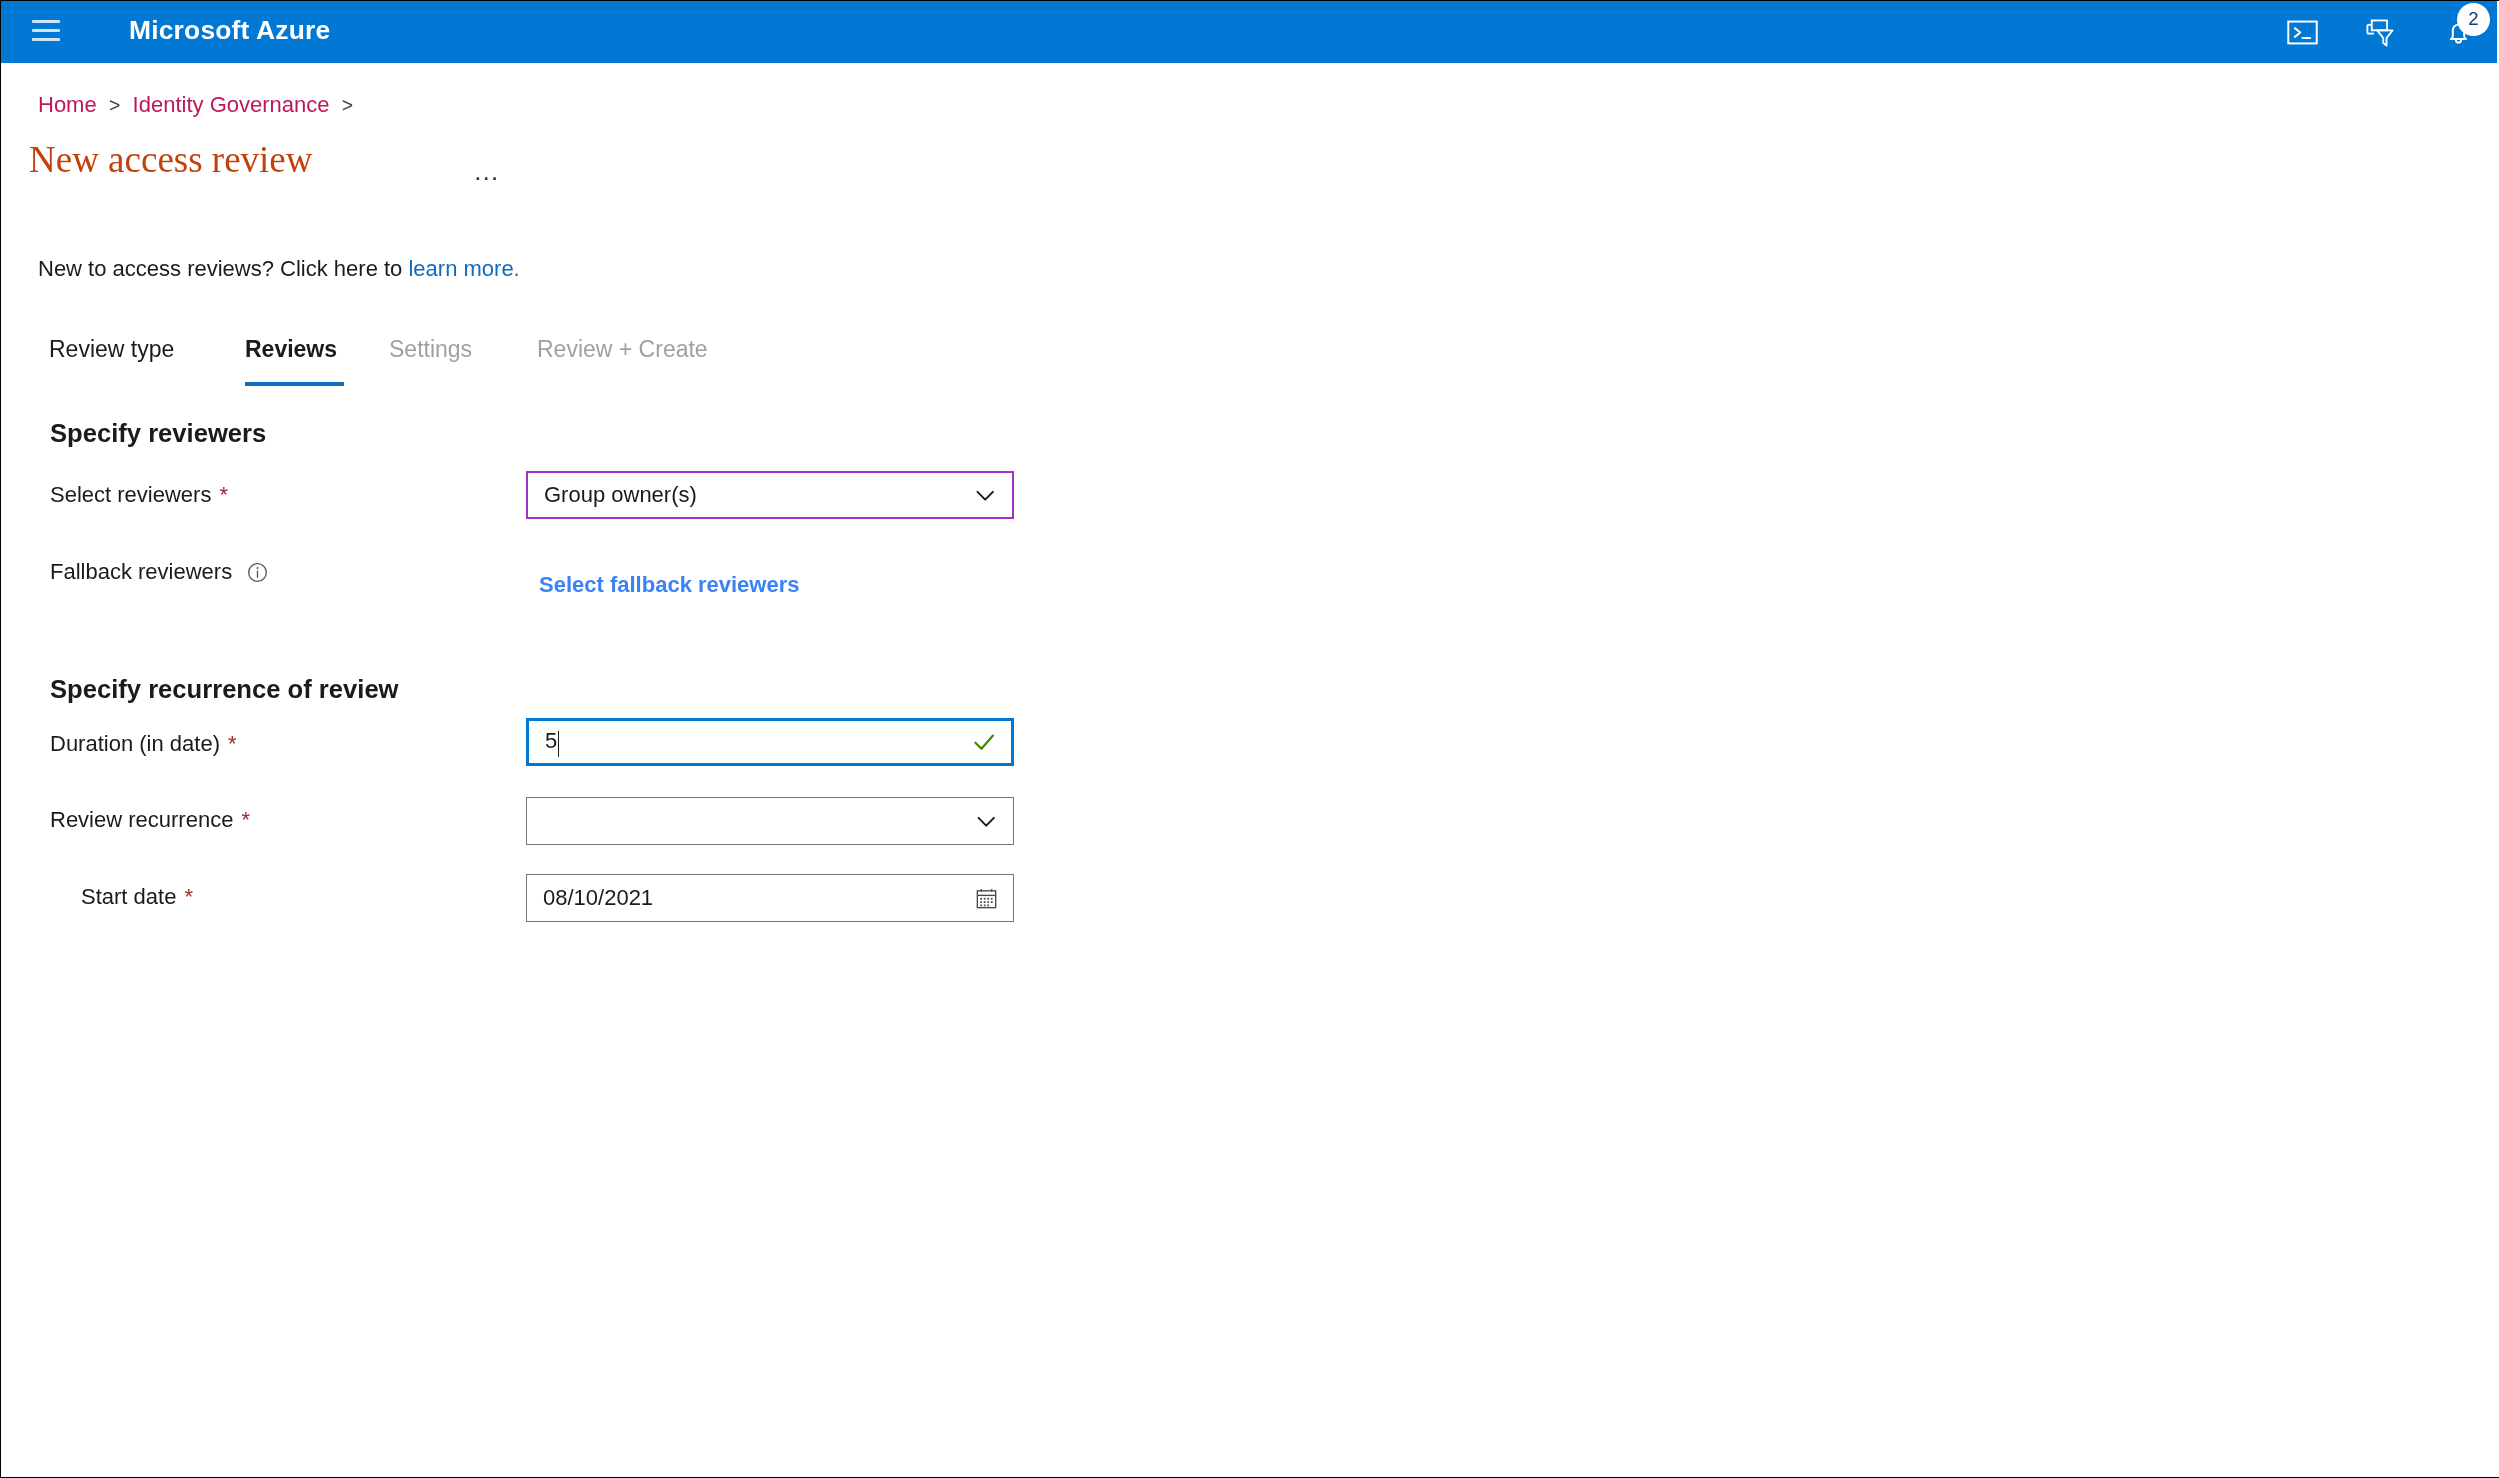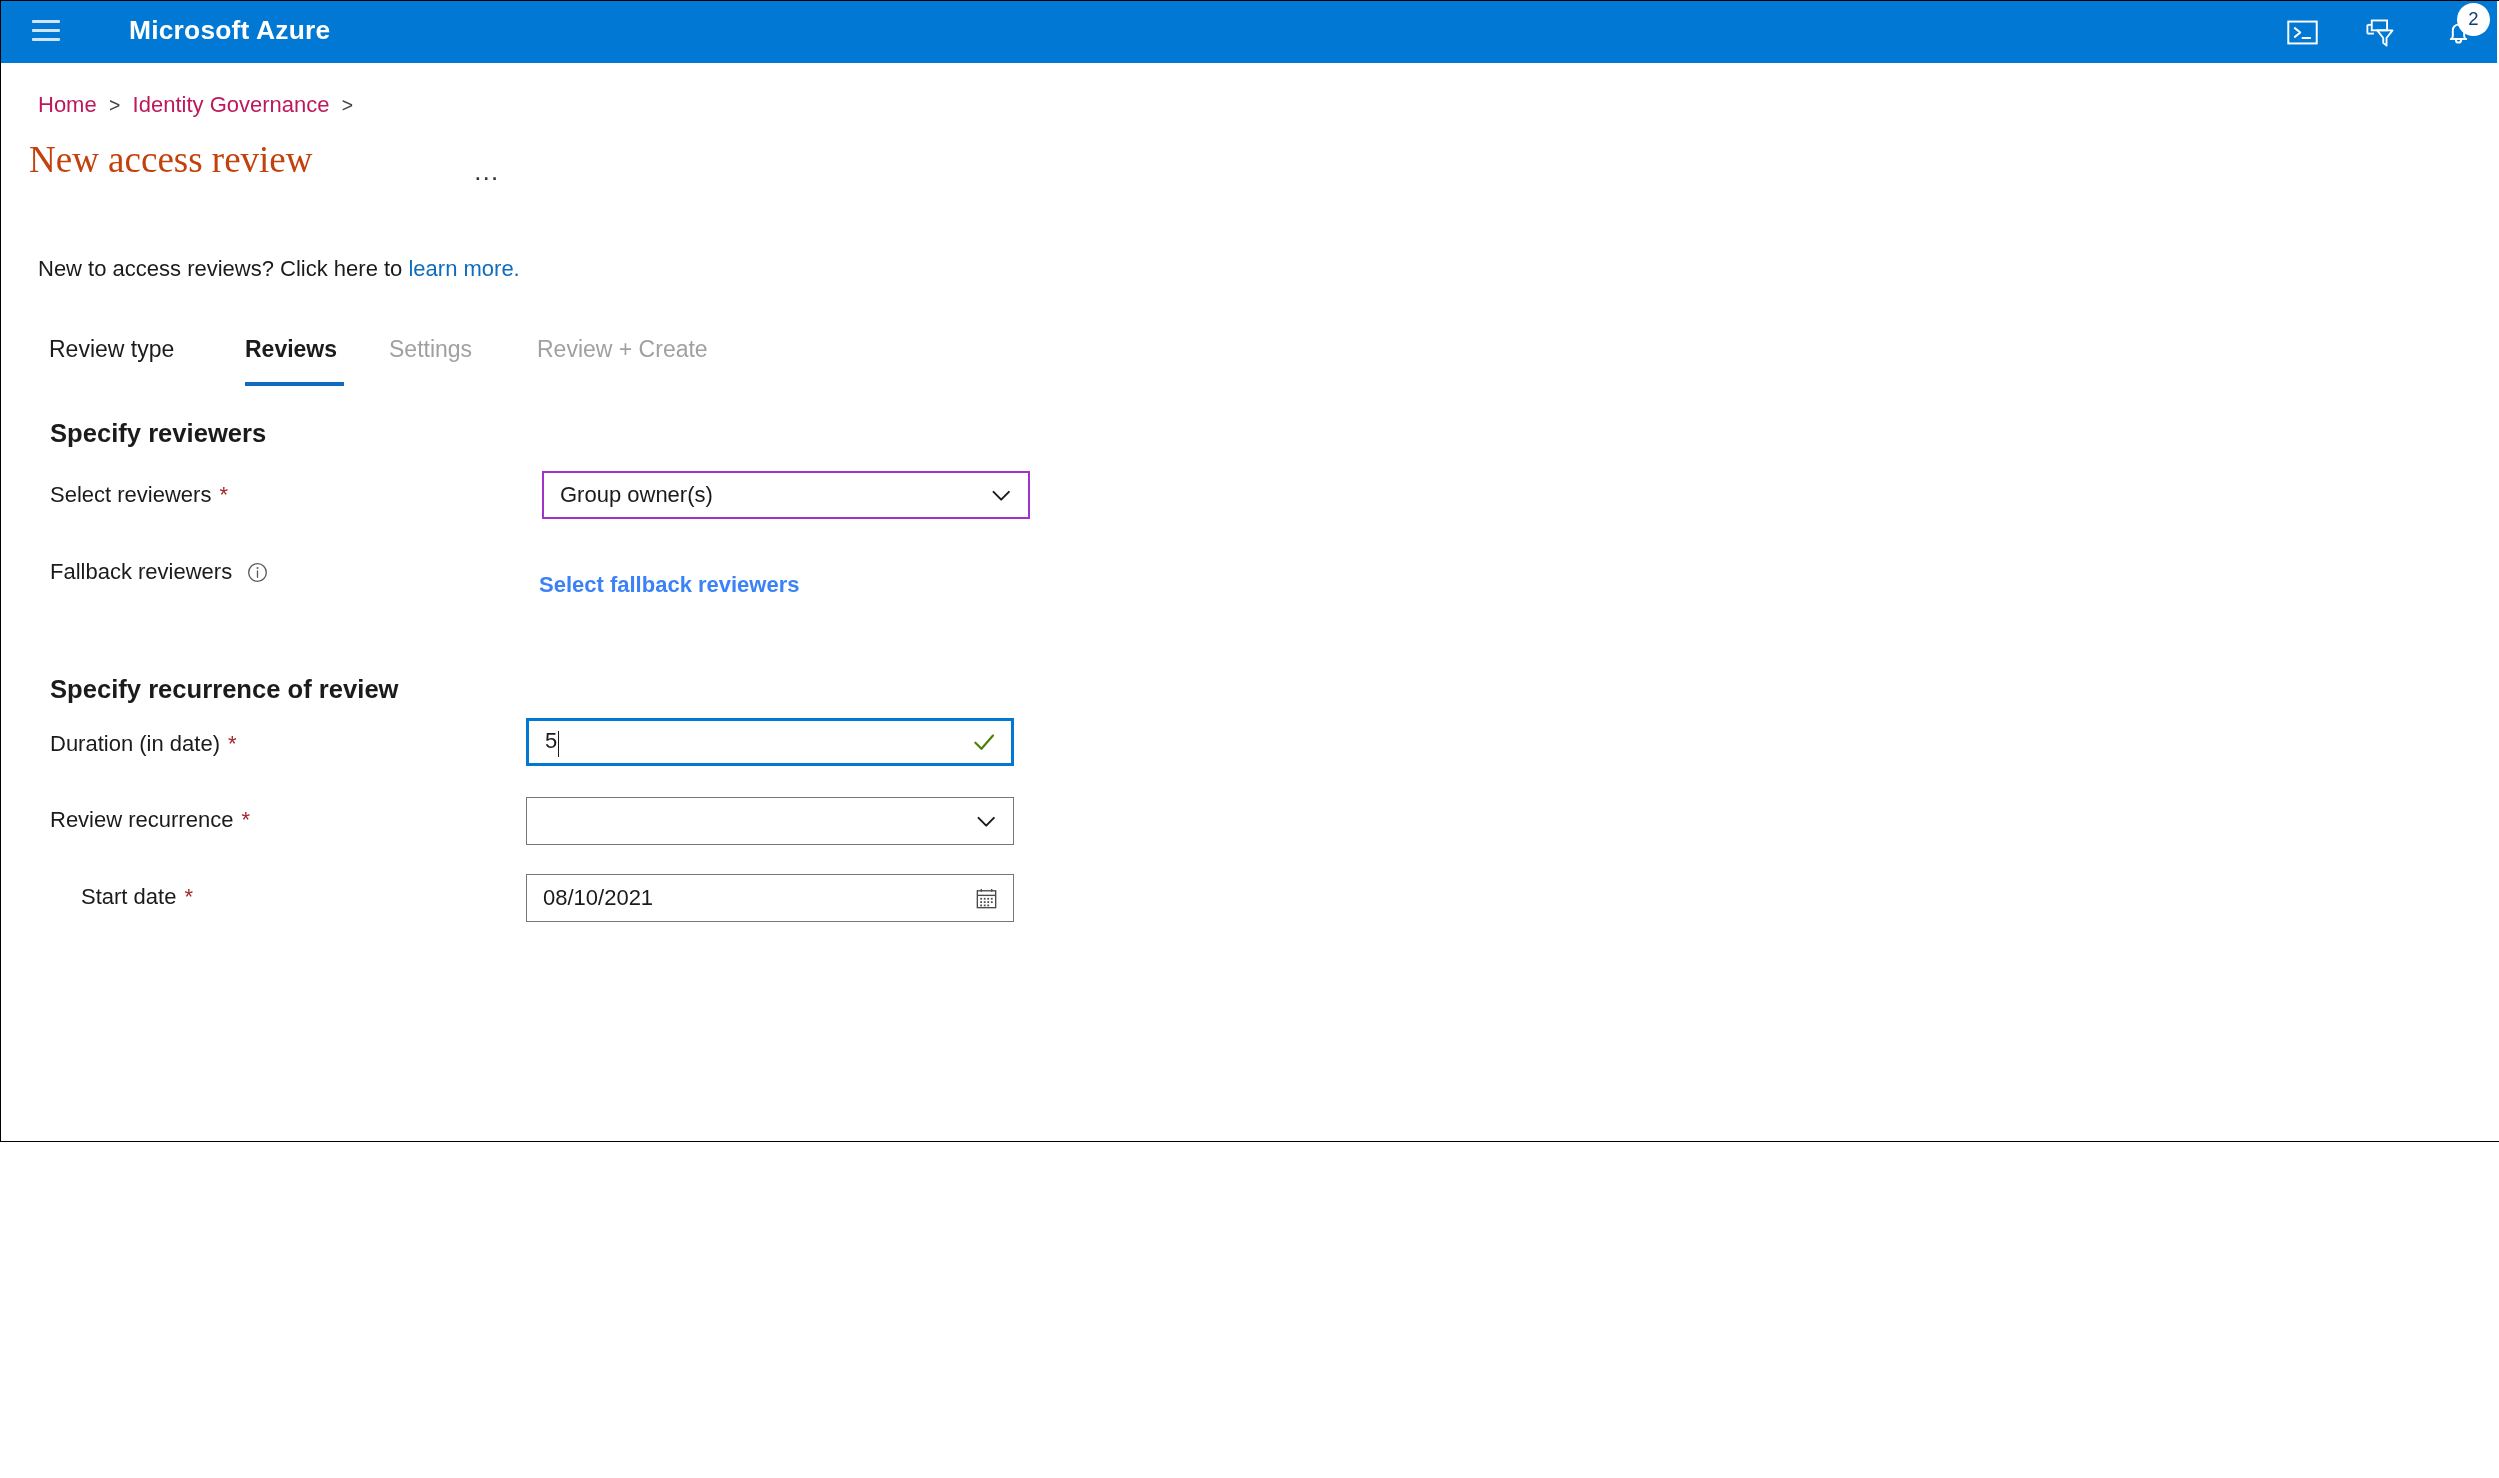--- a/index.html
+++ b/index.html
@@ -8,21 +8,21 @@
     width: 2500px;
     height: 1478px;
     background: #ffffff;
     font-family: "Liberation Sans", "DejaVu Sans", sans-serif;
     overflow: hidden;
   }
 
   #page {
     position: relative;
     width: 2500px;
-    height: 1142px;
+    height: 1478px;
     background: #ffffff;
     border: 1.8px solid #000000;
     overflow: hidden;
   }
 
   
   .topbar {
     position: absolute;
     left: 0; top: 0;
     width: 2496px;
@@ -332,21 +332,21 @@
     <div class="tab disabled" style="left:536px;">Review + Create</div>
     <div class="tab-underline"></div>
   </div>
 
   <div class="section-head" style="top:418px;">Specify reviewers</div>
 
   <div class="flabel" style="top:481px;">
     <span>Select reviewers</span>
     <span class="req">*</span>
   </div>
-  <div class="field purple" style="top:470px;margin-left:16px;">
+  <div class="field purple" style="top:470px;">
     <span class="fval">Group owner(s)</span>
     <span class="fright">
       <svg width="26.4" height="26.4" viewBox="0 0 24 24">
         <polyline points="5,9 12,16 19,9" fill="none" stroke="#1b1b1b" stroke-width="1.8" stroke-linecap="round" stroke-linejoin="round"></polyline>
       </svg>
     </span>
   </div>
 
   <div class="flabel" style="top:558px;">
     <span>Fallback reviewers</span>

